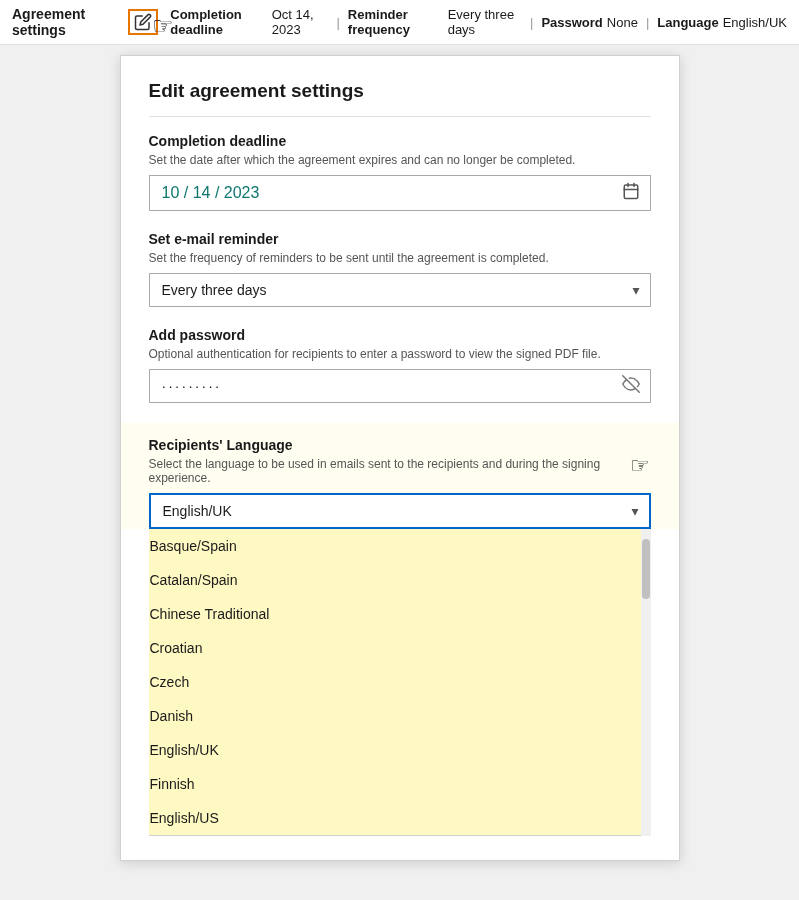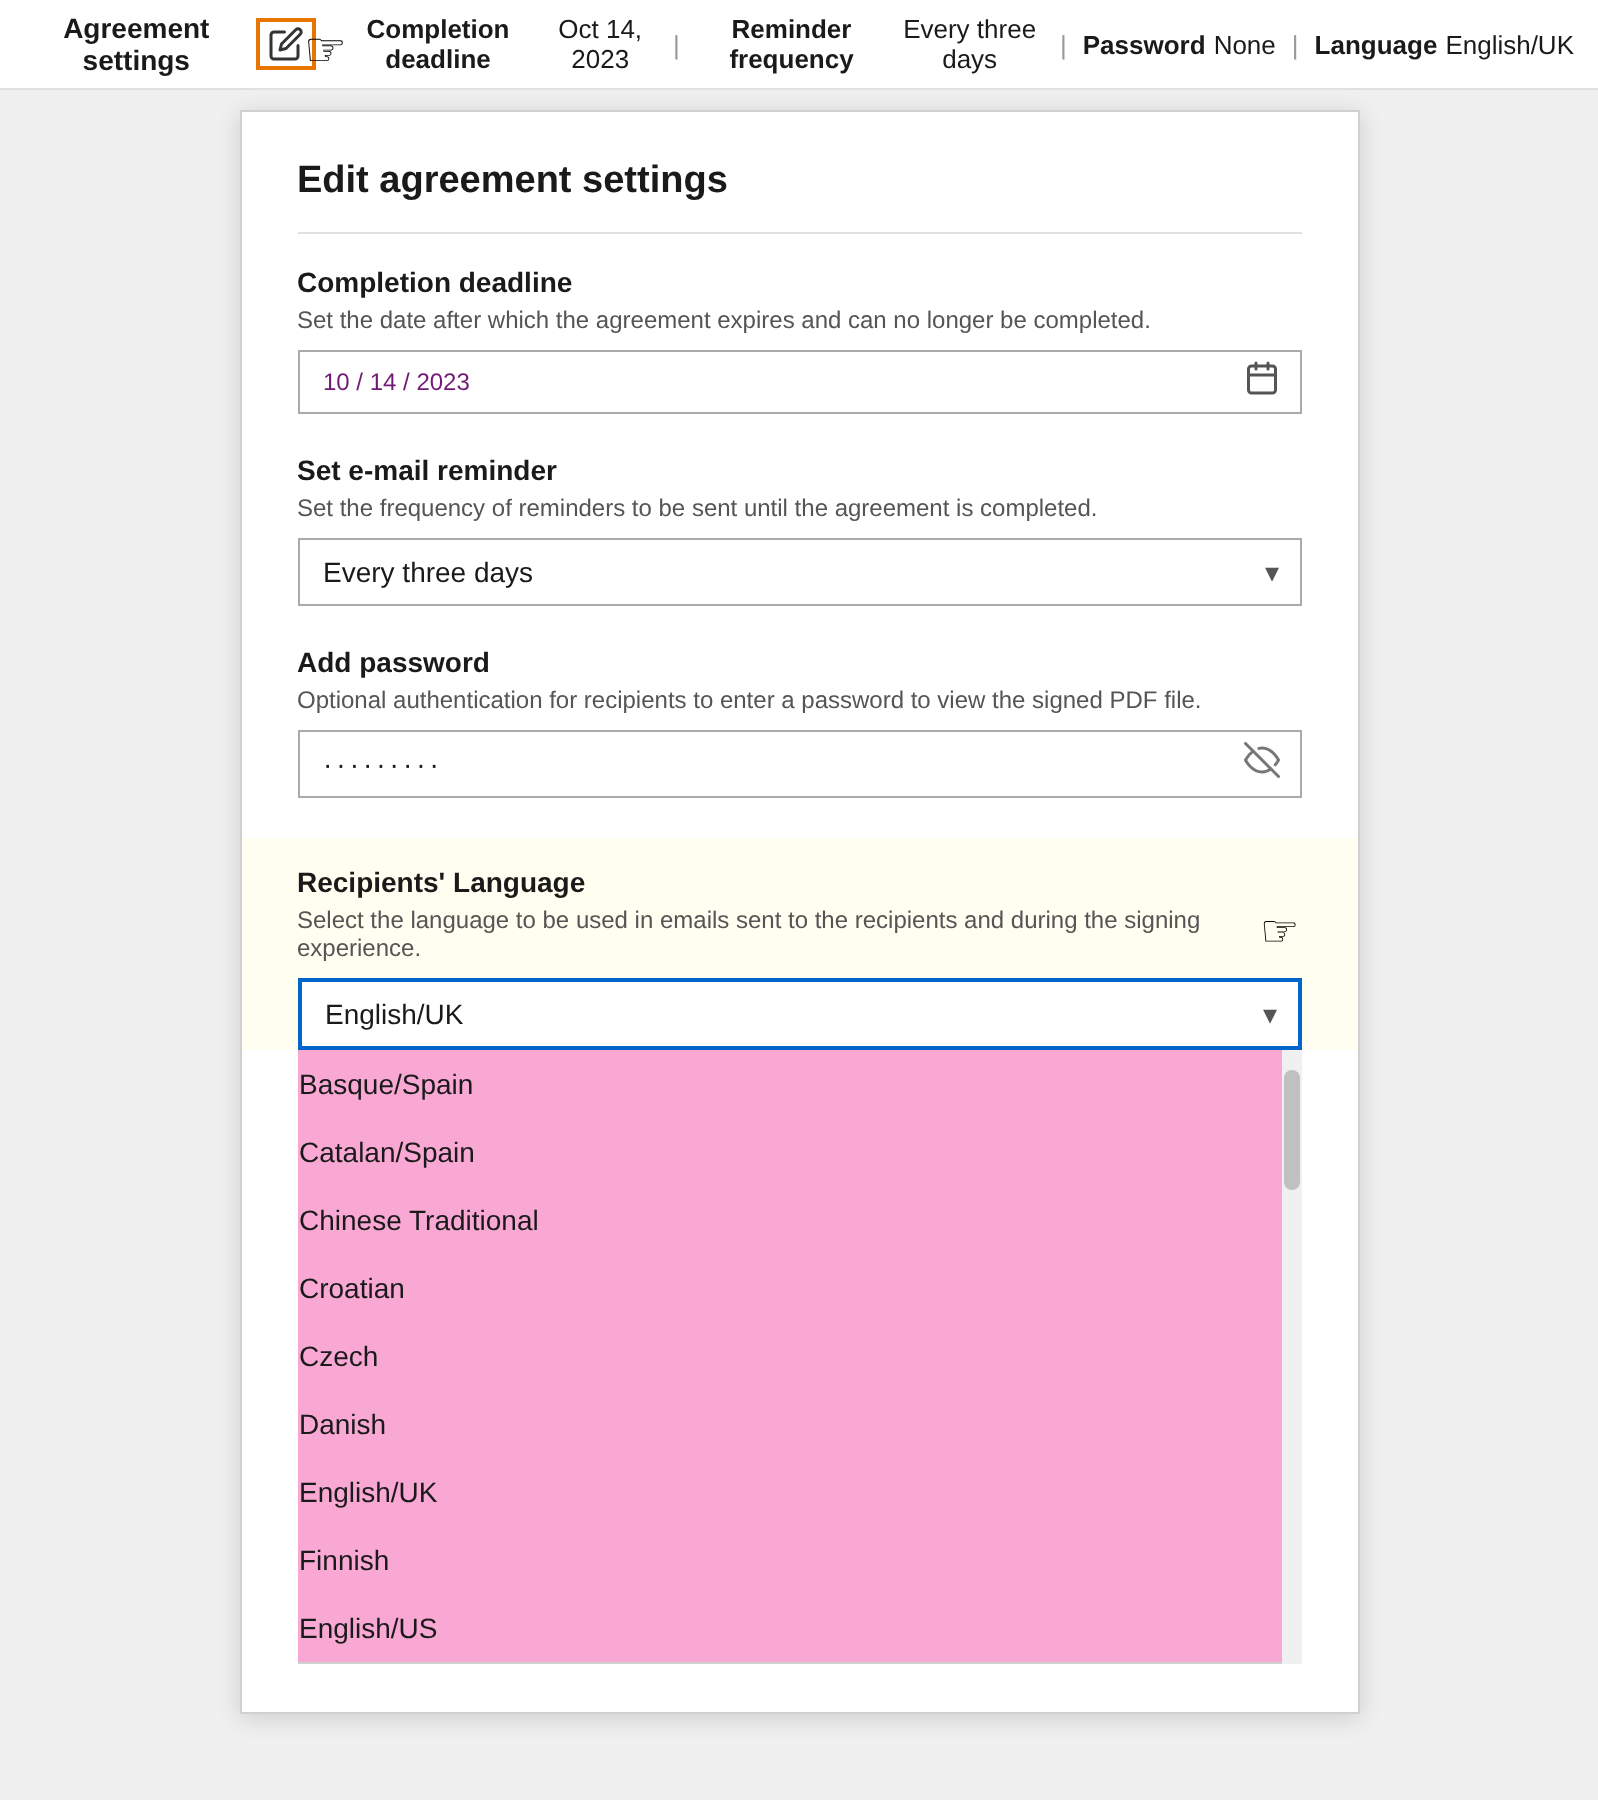--- a/index.html
+++ b/index.html
@@ -15,21 +15,20 @@
     
     .top-bar {
       background: #fff;
       border-bottom: 1px solid #e0e0e0;
       padding: 6px 12px;
       display: flex;
       align-items: center;
       gap: 0;
       font-size: 13px;
       position: relative;
-      text-align: center;
     }
     .top-bar-title {
       font-weight: 600;
       font-size: 14px;
       color: #1a1a1a;
       margin-right: 4px;
     }
     .edit-icon-box {
       border: 2px solid #e87500;
       padding: 2px 4px;
@@ -95,22 +94,22 @@
     }
 
     
     .date-input-wrapper {
       position: relative;
       display: flex;
       align-items: center;
       border: 1px solid #aaa;
       background: #fff;
       padding: 8px 36px 8px 12px;
-      font-size: 12px;
-      color: #701a75;
+      font-size: 16px;
+      color: #0f766e;
     }
     .date-input-wrapper .calendar-icon {
       position: absolute;
       right: 10px;
       color: #555;
       font-size: 16px;
     }
 
     
     .dropdown-wrapper {
@@ -176,21 +175,21 @@
       position: absolute;
       right: 10px;
       top: 50%;
       transform: translateY(-50%);
       color: #555;
       font-size: 14px;
     }
 
     
     .language-list {
-      background: #f9a8d4;
+      background: #fef9c3;
       border: 1px solid #d0d0d0;
       border-top: none;
       margin: 0 -28px;
       position: relative;
     }
     .language-list-item {
       padding: 9px 40px 9px 28px;
       font-size: 14px;
       color: #1a1a1a;
       cursor: pointer;

